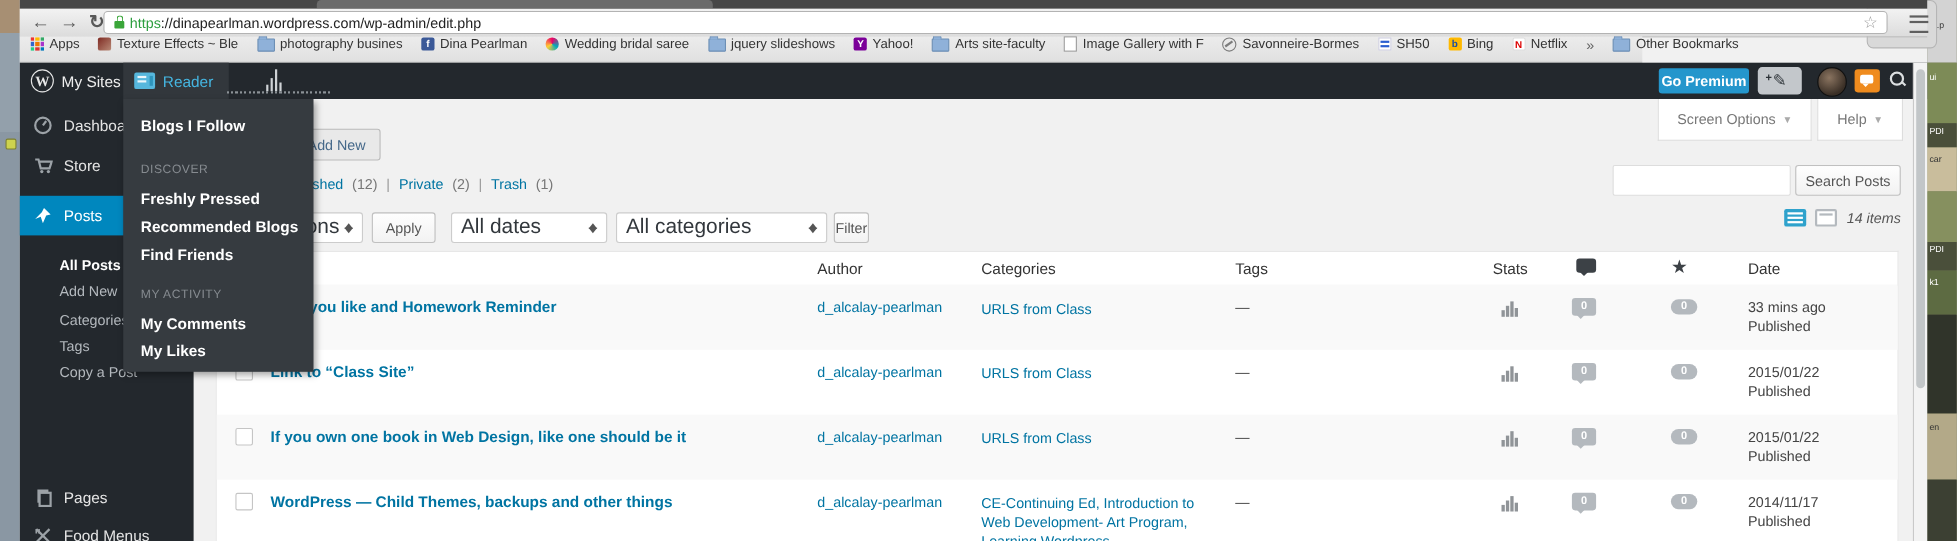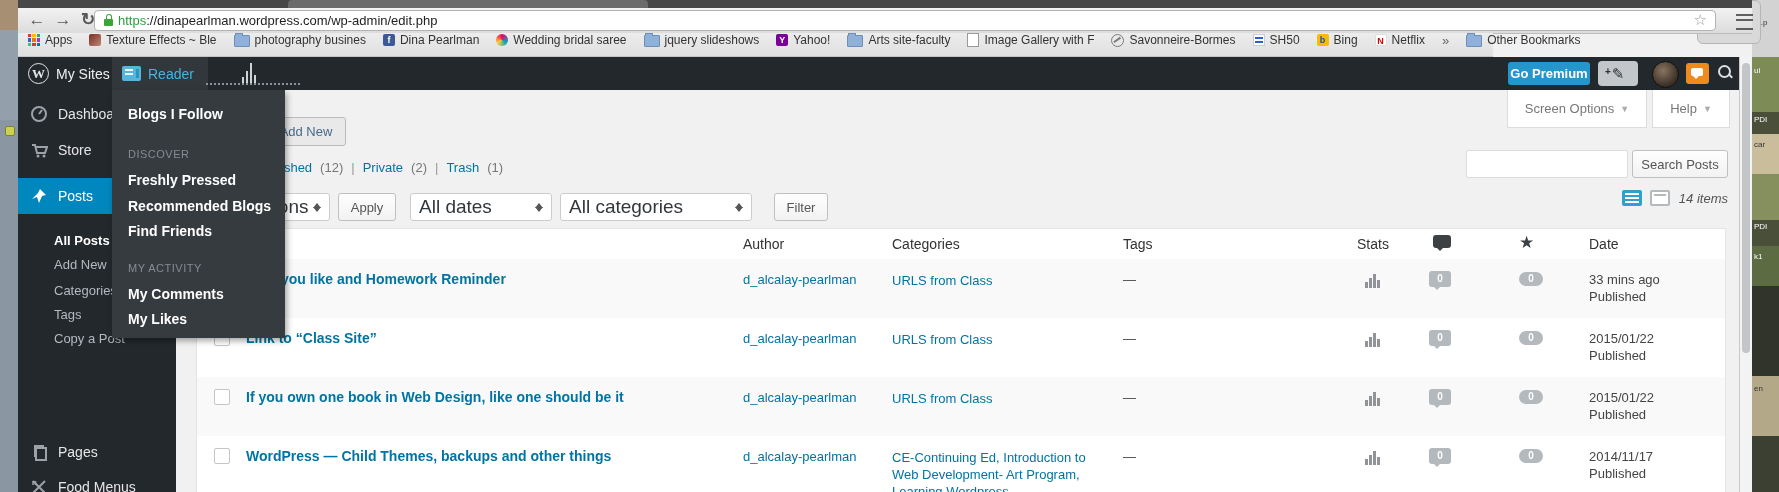--- a/index.html
+++ b/index.html
@@ -343,21 +343,21 @@
   </div>
   <div class="ab wpbtn" style="left:338px;top:193px;width:58px;height:28px;">Apply</div>
   <div class="ab wpsel" style="left:410px;top:193px;width:142px;height:28px;">
     <span>All dates</span>
       <span class="udar"></span>
   </div>
   <div class="ab wpsel" style="left:560px;top:193px;width:192px;height:28px;">
     <span>All categories</span>
       <span class="udar"></span>
   </div>
-  <div class="ab wpbtn" style="left:774px;top:193px;width:54px;height:28px;">Filter</div>
+  <div class="ab wpbtn" style="left:758px;top:193px;width:32px;height:28px;">Filter</div>
 
   <div class="ab srchin" style="left:1466px;top:150px;width:160px;height:26px;"></div>
   <div class="ab wpbtn" style="left:1632px;top:150px;width:96px;height:28px;">Search Posts</div>
 
   <div class="viewic vlist" style="left:1622px;top:190px;"></div>
   <div class="viewic vexc" style="left:1650px;top:190px;"></div>
   <div class="ab itemscount" style="left:1658px;top:191px;width:70px;">14 items</div>
 
   <div class="ab ptable">
     <div class="thead">

